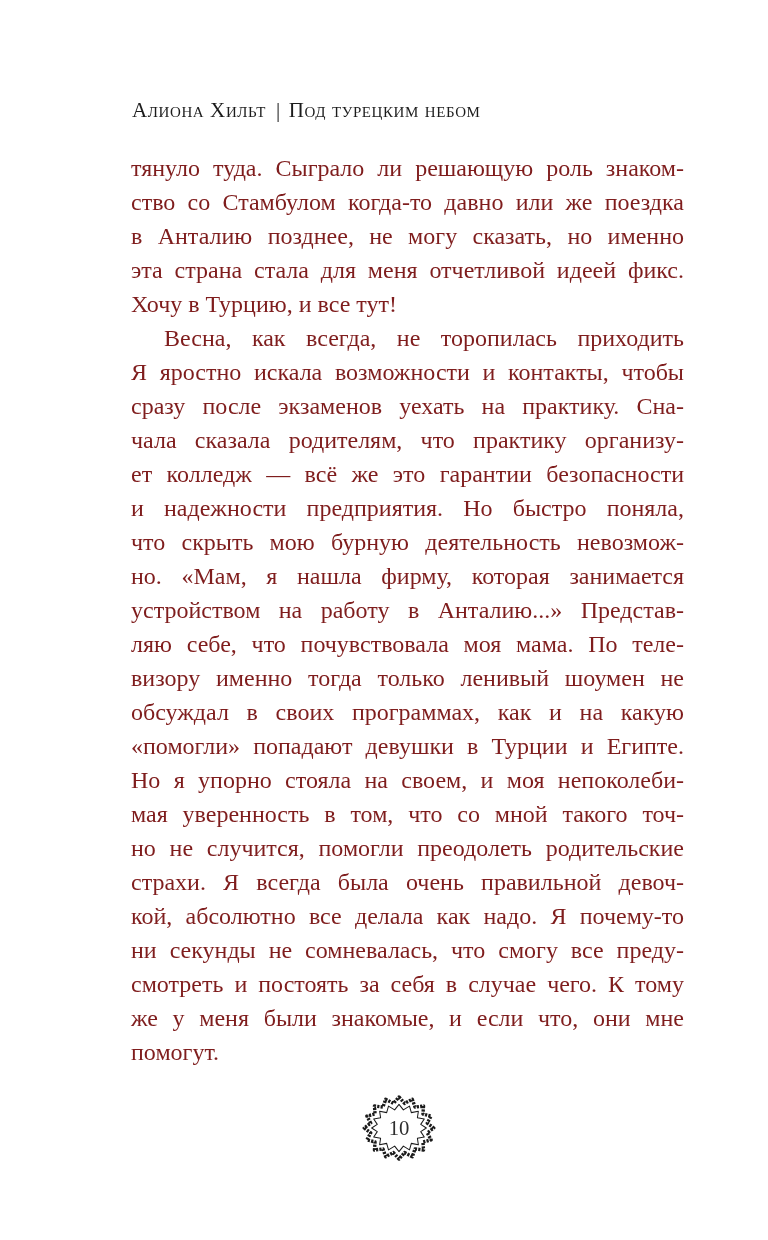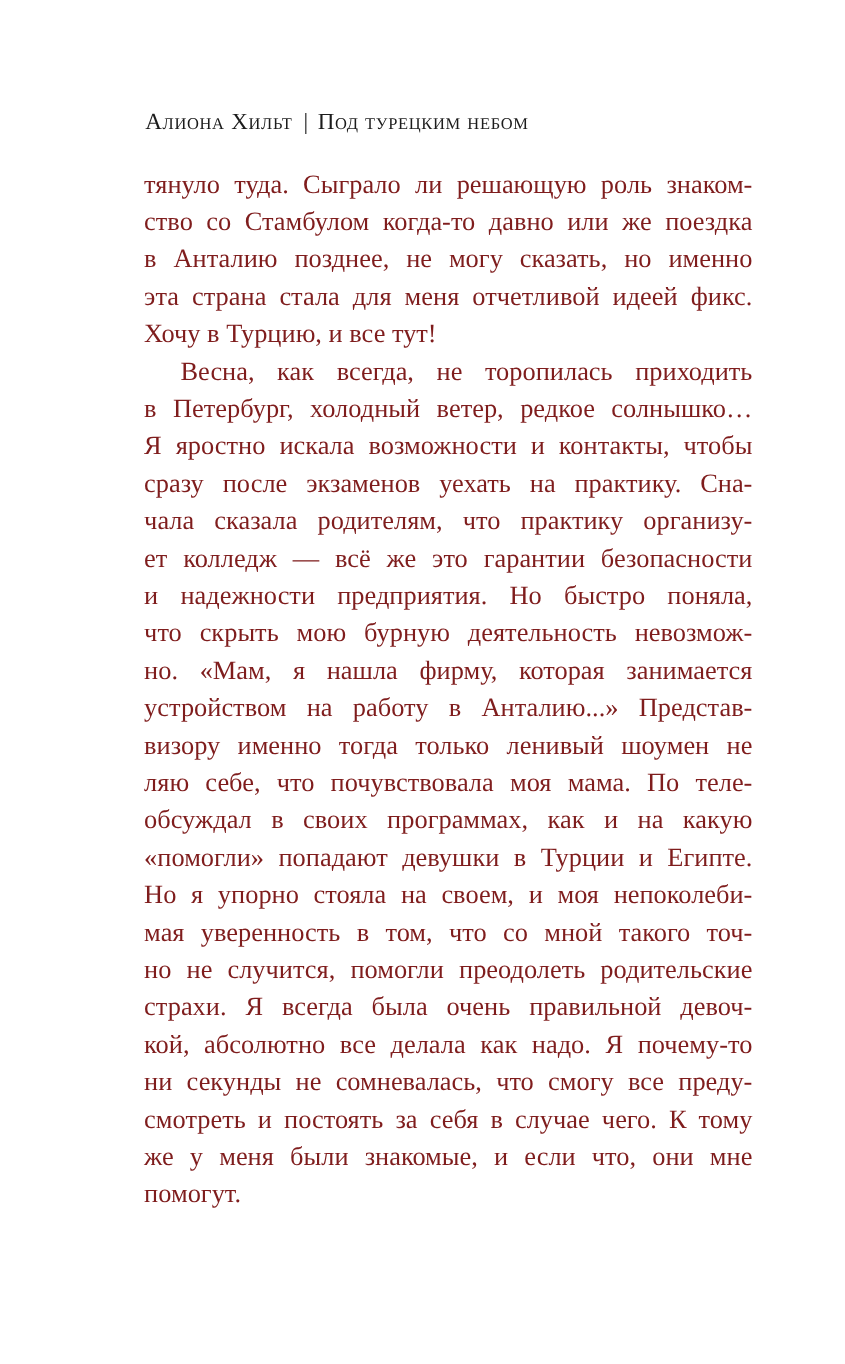--- a/index.html
+++ b/index.html
@@ -65,38 +65,44 @@
     <span>Алиона Хильт</span><span class="sep">|</span><span>Под турецким небом</span>
   </div>
 
   <div class="body-text">
       <div class="line">тянуло туда. Сыграло ли решающую роль знаком-</div>
       <div class="line">ство со Стамбулом когда-то давно или же поездка</div>
       <div class="line">в Анталию позднее, не могу сказать, но именно</div>
       <div class="line">эта страна стала для меня отчетливой идеей фикс.</div>
       <div class="line last">Хочу в Турцию, и все тут!</div>
       <div class="line indent">Весна, как всегда, не торопилась приходить</div>
-      <div class="line">в Петербург, холодный ветер, редкое солнышко…</div>
       <div class="line">Я яростно искала возможности и контакты, чтобы</div>
       <div class="line">сразу после экзаменов уехать на практику. Сна-</div>
       <div class="line">чала сказала родителям, что практику организу-</div>
       <div class="line">ет колледж — всё же это гарантии безопасности</div>
       <div class="line">и надежности предприятия. Но быстро поняла,</div>
       <div class="line">что скрыть мою бурную деятельность невозмож-</div>
       <div class="line">но. «Мам, я нашла фирму, которая занимается</div>
       <div class="line">устройством на работу в Анталию...» Представ-</div>
+      <div class="line">ляю себе, что почувствовала моя мама. По теле-</div>
       <div class="line">визору именно тогда только ленивый шоумен не</div>
-      <div class="line">ляю себе, что почувствовала моя мама. По теле-</div>
       <div class="line">обсуждал в своих программах, как и на какую</div>
       <div class="line">«помогли» попадают девушки в Турции и Египте.</div>
       <div class="line">Но я упорно стояла на своем, и моя непоколеби-</div>
       <div class="line">мая уверенность в том, что со мной такого точ-</div>
       <div class="line">но не случится, помогли преодолеть родительские</div>
       <div class="line">страхи. Я всегда была очень правильной девоч-</div>
       <div class="line">кой, абсолютно все делала как надо. Я почему-то</div>
       <div class="line">ни секунды не сомневалась, что смогу все преду-</div>
       <div class="line">смотреть и постоять за себя в случае чего. К тому</div>
       <div class="line">же у меня были знакомые, и если что, они мне</div>
       <div class="line last">помогут.</div>
     </div>
 
+  <div class="ornament">
+    <svg viewBox="0 0 100 92">
+      <polygon id="star-outer" class="star-outer" points="50.0,4.0 57.6,12.7 68.0,7.2 71.7,17.7 83.2,16.3 82.4,27.1 93.4,29.9 88.3,39.4 97.0,46.0 88.3,52.6 93.4,62.1 82.4,64.9 83.2,75.7 71.7,74.3 68.0,84.8 57.6,79.3 50.0,88.0 42.4,79.3 32.0,84.8 28.3,74.3 16.8,75.7 17.6,64.9 6.6,62.1 11.7,52.6 3.0,46.0 11.7,39.4 6.6,29.9 17.6,27.1 16.8,16.3 28.3,17.7 32.0,7.2 42.4,12.7"></polygon>
+      <polygon id="star-inner" class="star-inner" points="50.0,14.0 55.9,21.5 64.2,16.4 66.7,25.2 76.2,23.4 74.9,32.1 84.2,33.8 79.4,41.1 87.0,46.0 79.4,50.9 84.2,58.2 74.9,59.9 76.2,68.6 66.7,66.8 64.2,75.6 55.9,70.5 50.0,78.0 44.1,70.5 35.8,75.6 33.3,66.8 23.8,68.6 25.1,59.9 15.8,58.2 20.6,50.9 13.0,46.0 20.6,41.1 15.8,33.8 25.1,32.1 23.8,23.4 33.3,25.2 35.8,16.4 44.1,21.5"></polygon>
+      <text class="page-num-text" x="50" y="56" text-anchor="middle">10</text>
+    </svg>
+  </div>
 
 </div>
 
 </body></html>

